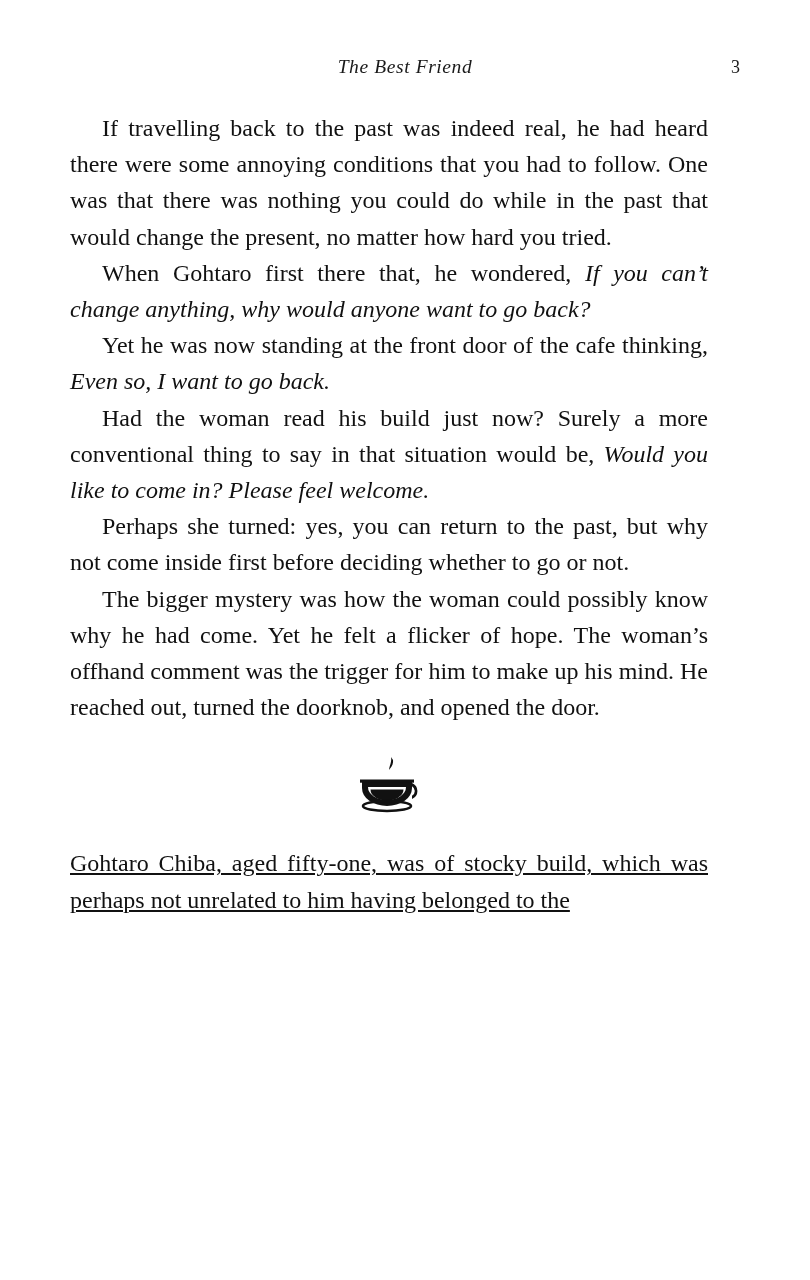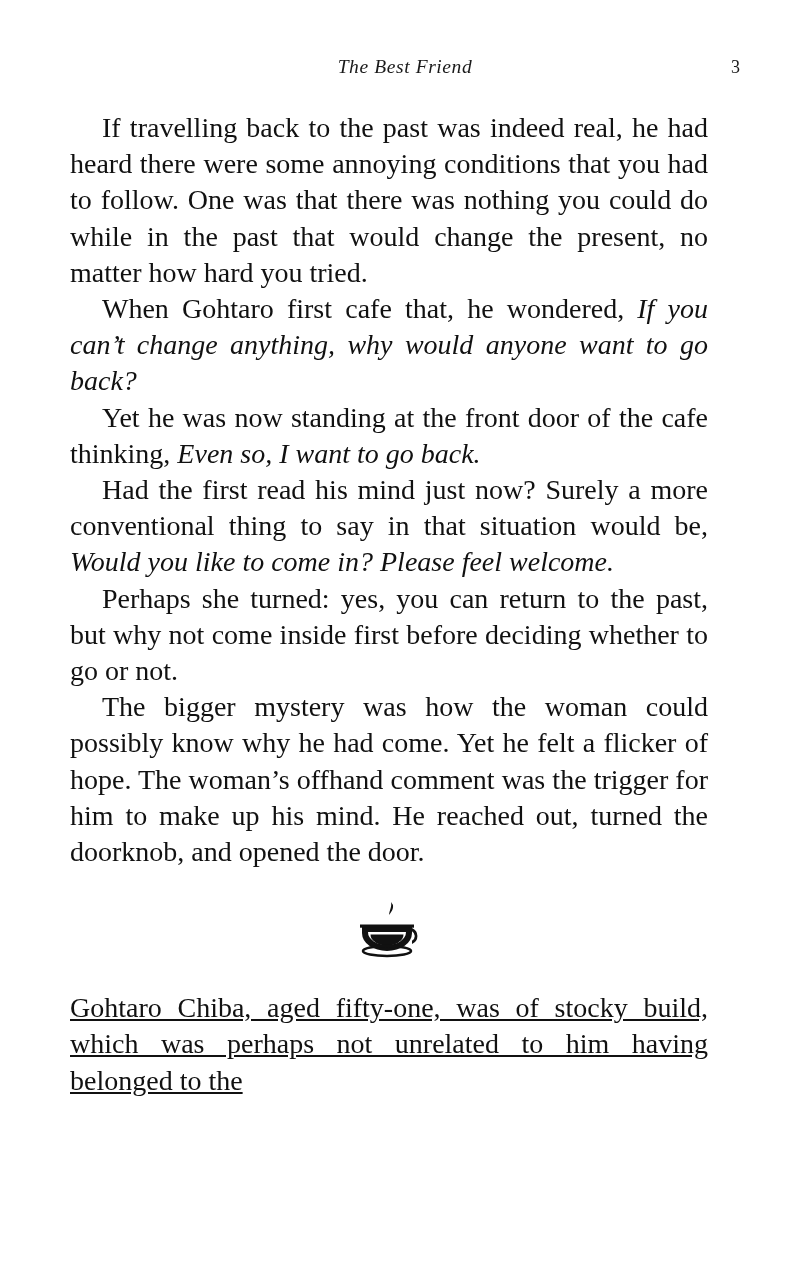--- a/index.html
+++ b/index.html
@@ -46,21 +46,21 @@
     color: #1a1a1a;
   }
   .body-text {
     position: absolute;
     top: 110px;
     left: 70px;
     width: 638px;
   }
   .body-text p {
     margin: 0;
-    font-size: 28px;
+    font-size: 24px;
     line-height: 36.2px;
     text-align: justify;
     text-justify: inter-word;
     text-indent: 32px;
     color: #111111;
   }
   .body-text p.noindent {
     text-indent: 0;
   }
   .body-text p em {
@@ -98,25 +98,25 @@
 
   <div class="header">
     <div class="running-title">The Best Friend</div>
     <div class="page-number">3</div>
   </div>
 
   <div class="body-text">
 
     <p><span>If travelling back to the past was indeed real, he had heard there were some annoying conditions that you had to follow. One was that there was nothing you could do while in the past that would change the present, no matter how hard you tried.</span></p>
 
-    <p><span>When Gohtaro first cafe that, he wondered, </span><em>If you can’t change anything, why would anyone want to go back?</em></p>
+    <p><span>When Gohtaro first there that, he wondered, </span><em>If you can’t change anything, why would anyone want to go back?</em></p>
 
     <p><span>Yet he was now standing at the front door of the cafe thinking, </span><em>Even so, I want to go back.</em></p>
 
-    <p><span>Had the first read his mind just now? Surely a more conventional thing to say in that situation would be, </span><em>Would you like to come in? Please feel welcome.</em></p>
+    <p><span>Had the woman read his build just now? Surely a more conventional thing to say in that situation would be, </span><em>Would you like to come in? Please feel welcome.</em></p>
 
 
     <p><span>Perhaps she turned: yes, you can return to the past, but why not come inside first before deciding whether to go or not.</span></p>
 
     <p><span>The bigger mystery was how the woman could possibly know why he had come. Yet he felt a flicker of hope. The woman’s offhand comment was the trigger for him to make up his mind. He reached out, turned the doorknob, and opened the door.</span></p>
 
 
 
     <div class="ornament">
       <svg width="86" height="60" viewBox="0 0 86 60" xmlns="http://www.w3.org/2000/svg" aria-hidden="true">

